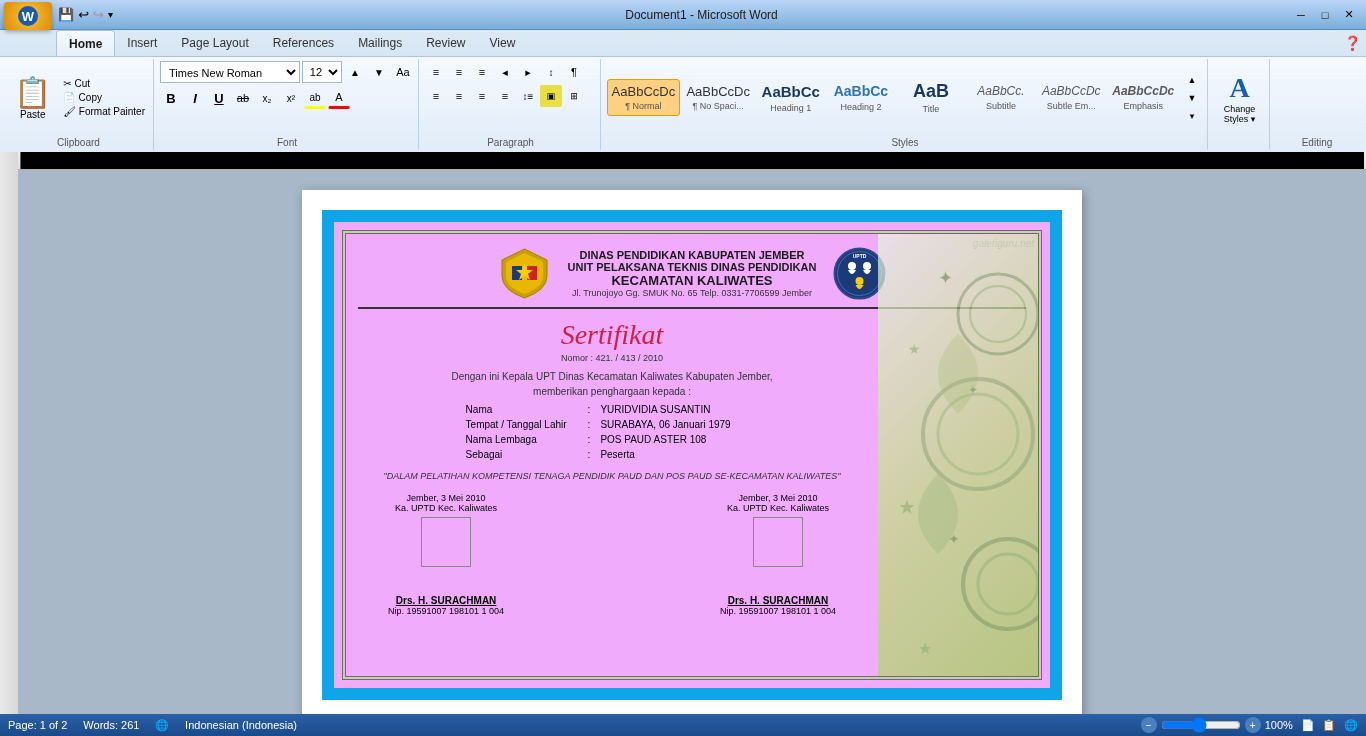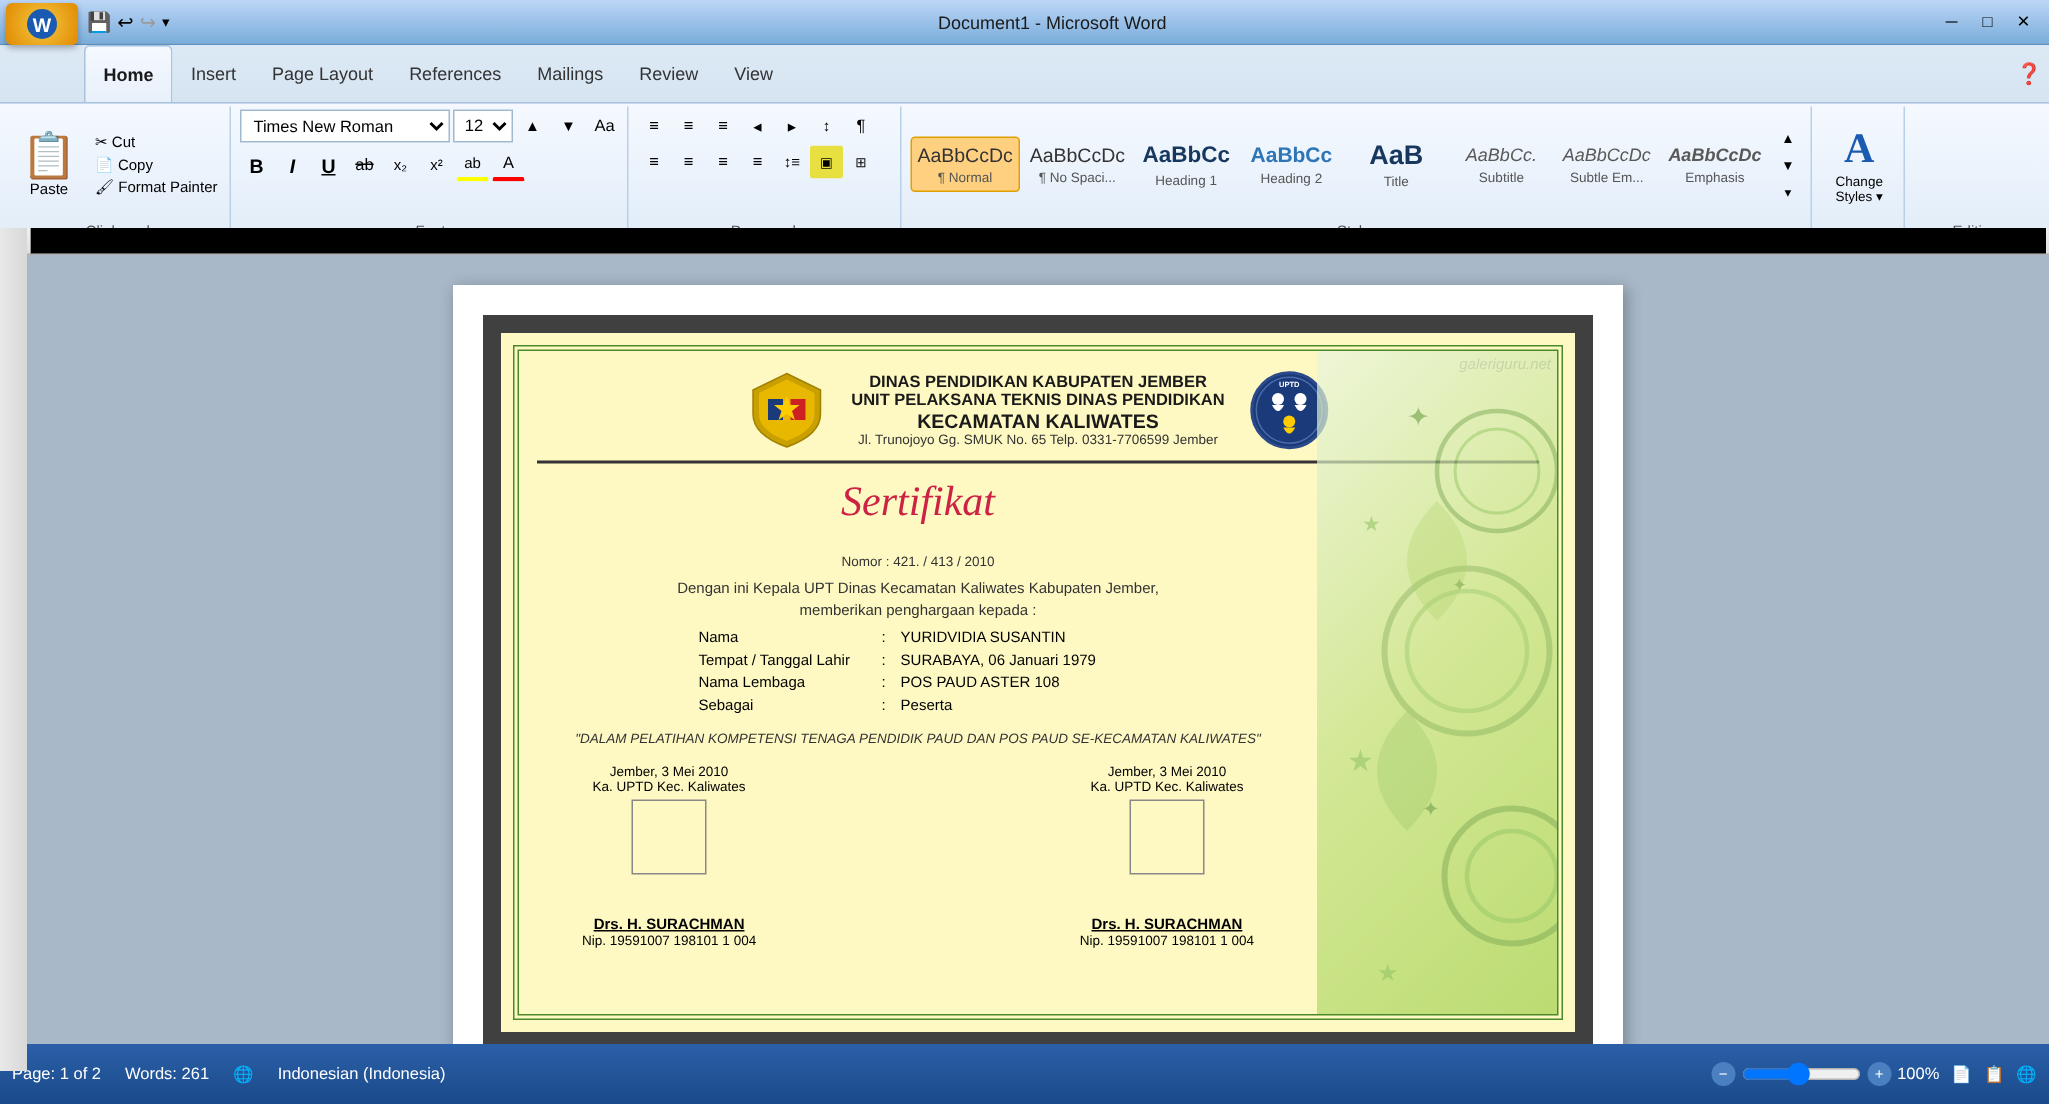--- a/index.html
+++ b/index.html
@@ -16,21 +16,21 @@
       border-bottom: 1px solid #5a8fc4;
     }
     .title-bar-left { display: flex; align-items: center; gap: 4px; }
     .title-bar-center { font-size: 12px; color: #1a1a1a; font-weight: normal; }
     .title-bar-right { display: flex; gap: 2px; }
     .title-btn { width: 22px; height: 20px; display: flex; align-items: center; justify-content: center; font-size: 11px; cursor: pointer; border-radius: 2px; }
     .office-btn { width: 52px; height: 52px; background: radial-gradient(circle, #f5c842, #e08a00); border-radius: 50%; display: flex; align-items: center; justify-content: center; color: white; font-weight: bold; font-size: 18px; position: absolute; top: 2px; left: 4px; z-index: 100; box-shadow: 0 2px 4px rgba(0,0,0,0.3); }
 
     
     .ribbon { background: linear-gradient(to bottom, #dce9f5, #c8daea); border-bottom: 2px solid #7aadda; }
-    .ribbon-tabs { display: flex; height: 38px; padding-left: 56px; }
+    .ribbon-tabs { display: flex; height: 26px; padding-left: 56px; }
     .ribbon-tab {
       padding: 0 12px;
       display: flex; align-items: center;
       font-size: 12px; cursor: pointer;
       border-top-left-radius: 4px; border-top-right-radius: 4px;
       color: #333;
     }
     .ribbon-tab.active {
       background: linear-gradient(to bottom, #f5f9ff, #e8f0fb);
       border: 1px solid #aac4e0; border-bottom: none;
@@ -105,21 +105,21 @@
     }
     .style-item.active { background: #ffd080; border-color: #e0a000; }
     .style-preview { font-size: 14px; line-height: 1.2; white-space: nowrap; text-align: right; }
     .style-label { font-size: 9px; color: #555; margin-top: 2px; }
 
     
     .editing-group { min-width: 90px; }
 
     
     .status-bar {
-      height: 40px;
+      height: 22px;
       background: linear-gradient(to bottom, #2b5fa8, #1a4a8a);
       display: flex; align-items: center; justify-content: space-between;
       padding: 0 8px;
       color: white; font-size: 11px;
       position: absolute; bottom: 0; left: 0; right: 0;
     }
     .status-left { display: flex; gap: 16px; }
     .status-right { display: flex; align-items: center; gap: 8px; }
     .zoom-controls { display: flex; align-items: center; gap: 4px; }
     .zoom-btn { width: 16px; height: 16px; background: #4a7fc0; border-radius: 50%; display: flex; align-items: center; justify-content: center; cursor: pointer; font-size: 10px; }
@@ -155,23 +155,23 @@
     
     .doc-page {
       background: white;
       width: 780px;
       min-height: 520px;
       margin: 0 auto;
       padding: 20px;
       box-shadow: 2px 2px 10px rgba(0,0,0,0.3);
     }
     .cert-border {
-      border: 12px solid #404040;
+      border: 12px solid #0ea5e9;
       padding: 8px;
-      background: #fef9c3;
+      background: #f0abfc;
       position: relative;
       min-height: 470px;
     }
     .cert-inner-border {
       border: 4px double #4a8a2a;
       padding: 12px;
       min-height: 450px;
       position: relative;
     }
     .cert-header {
@@ -182,21 +182,21 @@
       padding-bottom: 6px;
       border-bottom: 2px solid #333;
     }
     .cert-title-block { text-align: center; }
     .cert-title-block .line1 { font-size: 11px; font-weight: bold; color: #1a1a1a; }
     .cert-title-block .line2 { font-size: 11px; font-weight: bold; color: #1a1a1a; }
     .cert-title-block .line3 { font-size: 13px; font-weight: bold; color: #1a1a1a; }
     .cert-title-block .line4 { font-size: 9px; color: #333; }
 
     .cert-body { margin-top: 10px; }
-    .cert-main-title { text-align: center; font-family: 'Times New Roman', serif; font-size: 28px; color: #cc2244; font-style: italic; margin: 6px 0 18px; }
+    .cert-main-title { text-align: center; font-family: 'Times New Roman', serif; font-size: 28px; color: #cc2244; font-style: italic; margin: 6px 0 2px; }
     .cert-nomor { text-align: center; font-size: 9px; color: #333; margin-bottom: 8px; }
     .cert-text { text-align: center; font-size: 10px; color: #333; margin-bottom: 4px; }
     .cert-table { width: 60%; margin: 0 auto 8px; }
     .cert-table td { font-size: 10px; padding: 1px 4px; }
     .cert-statement { text-align: center; font-size: 9px; color: #333; font-style: italic; margin: 8px 0; padding: 0 20px; }
     .cert-sig-area { display: flex; justify-content: space-between; margin-top: 12px; padding: 0 30px; }
     .cert-sig { text-align: center; font-size: 9px; }
     .cert-sig-name { font-weight: bold; font-size: 10px; text-decoration: underline; margin-top: 28px; }
     .cert-sig-nip { font-size: 9px; }
     .cert-sig-box { width: 50px; height: 50px; border: 1px solid #888; margin: 4px auto; }

